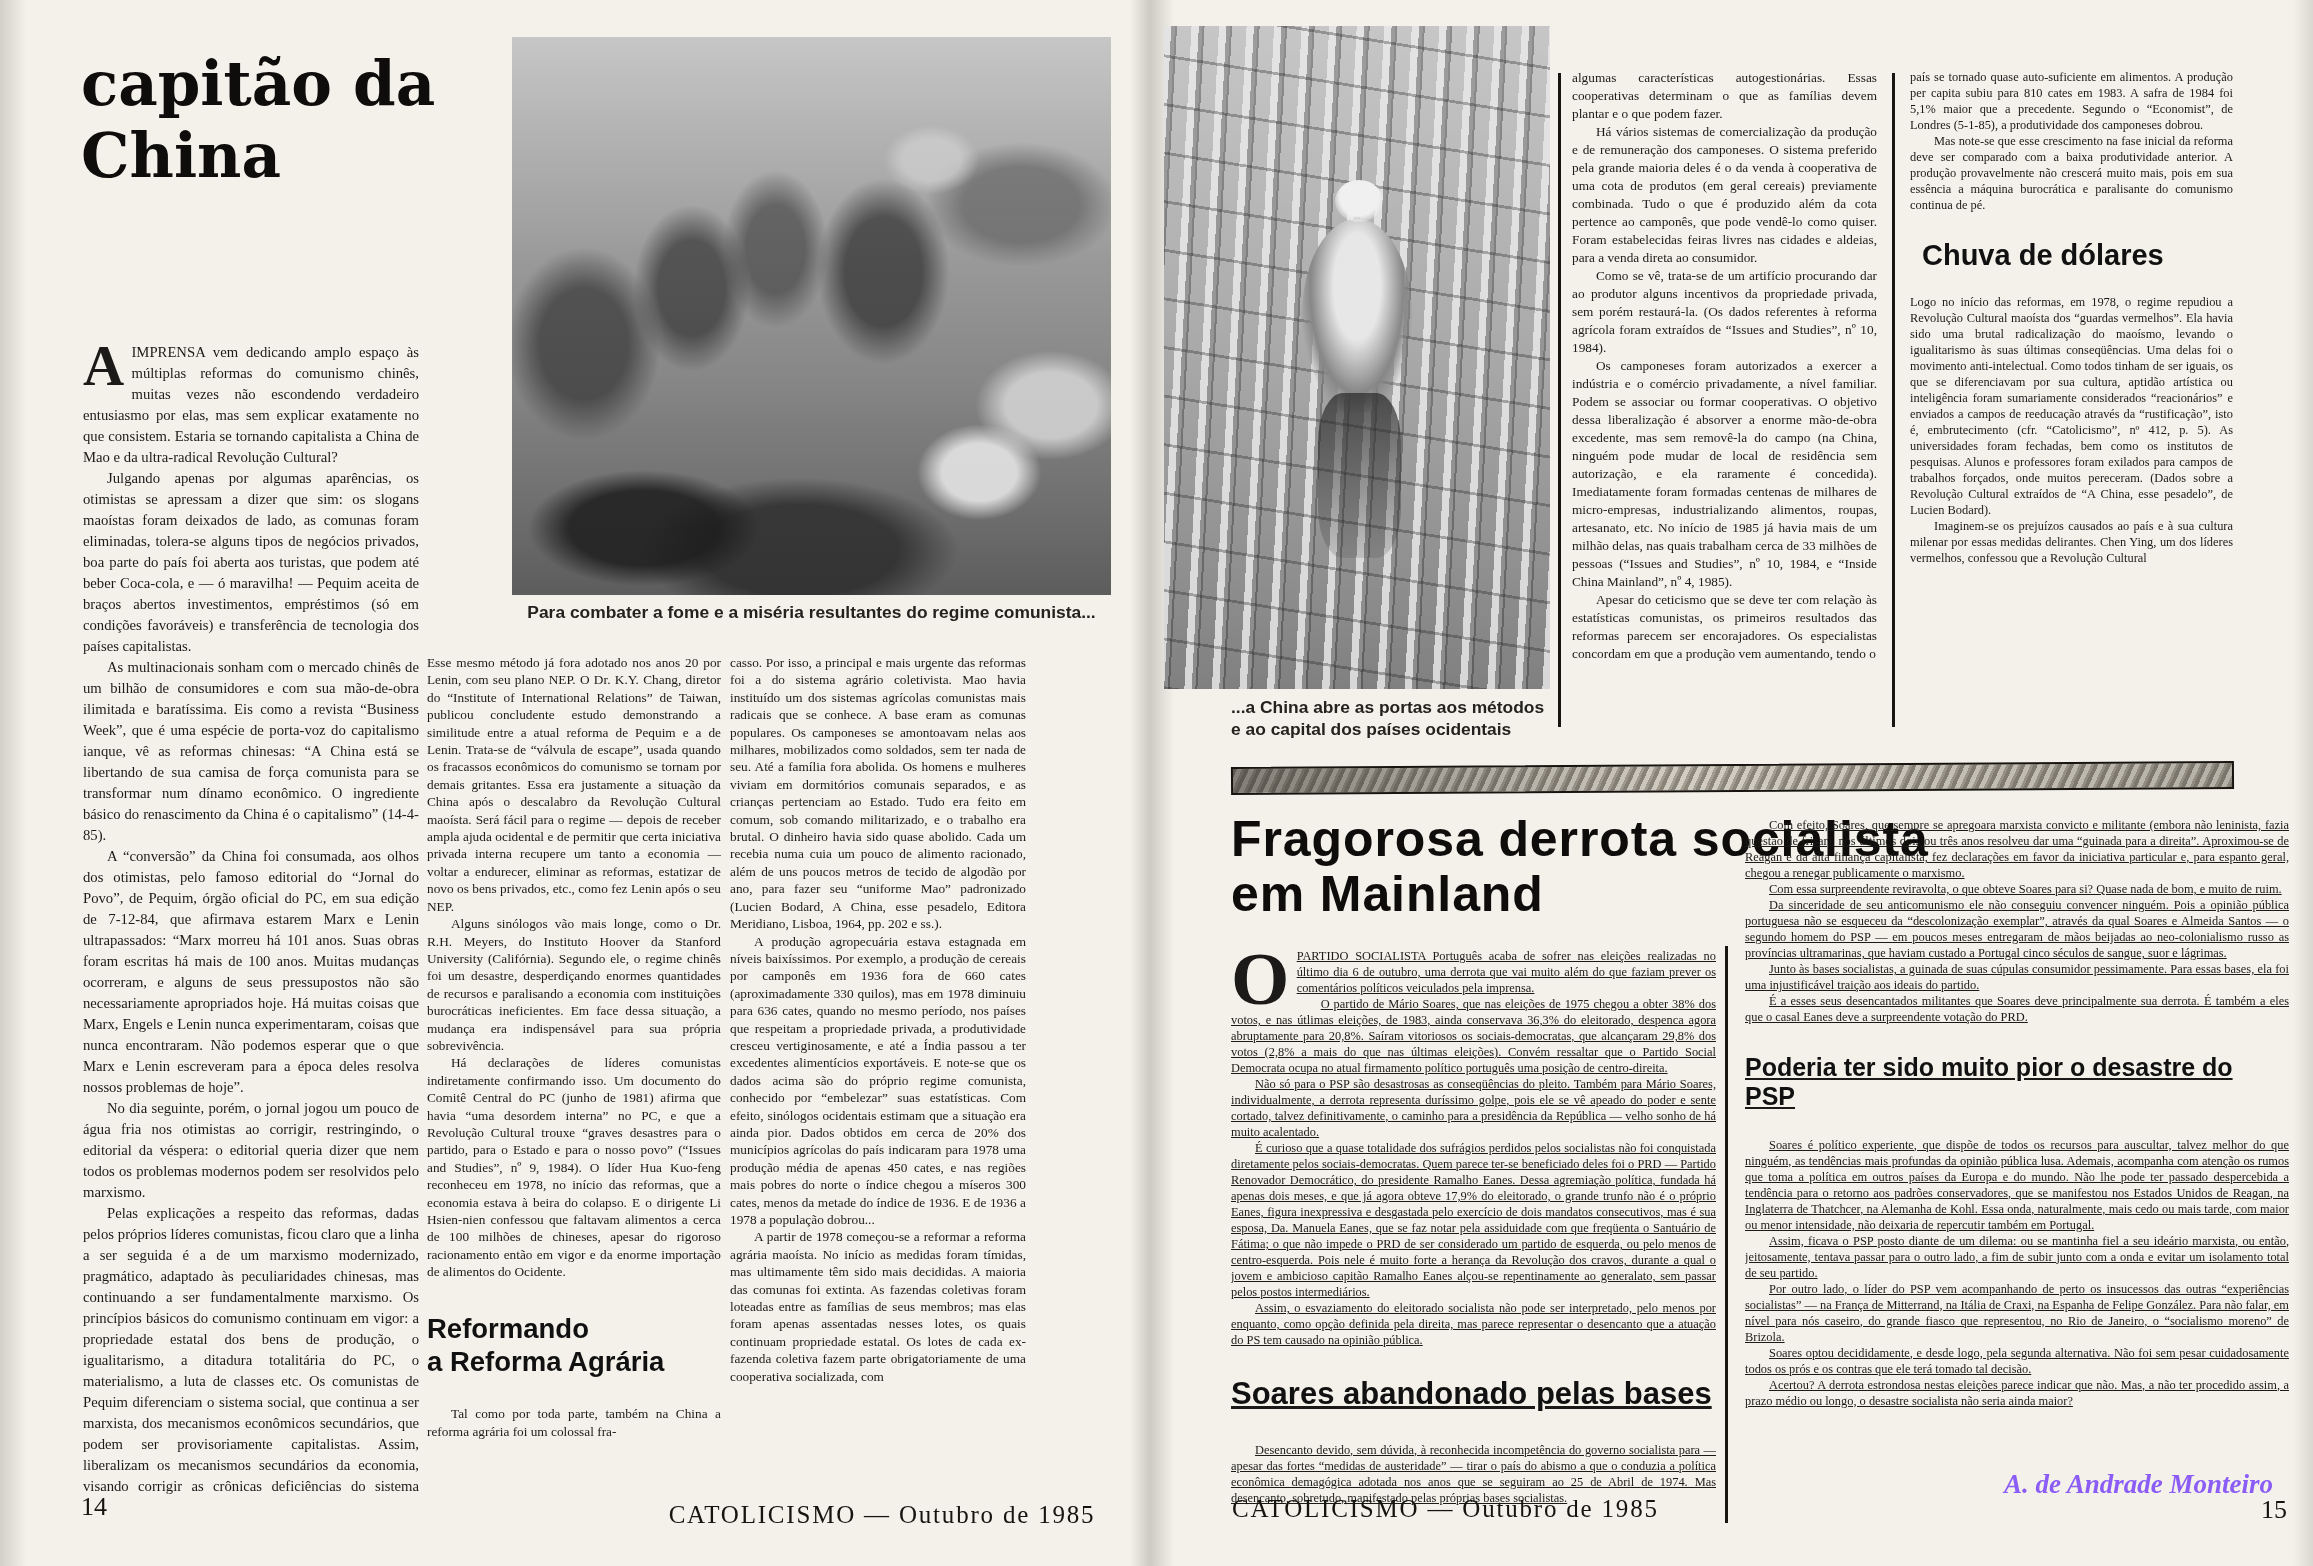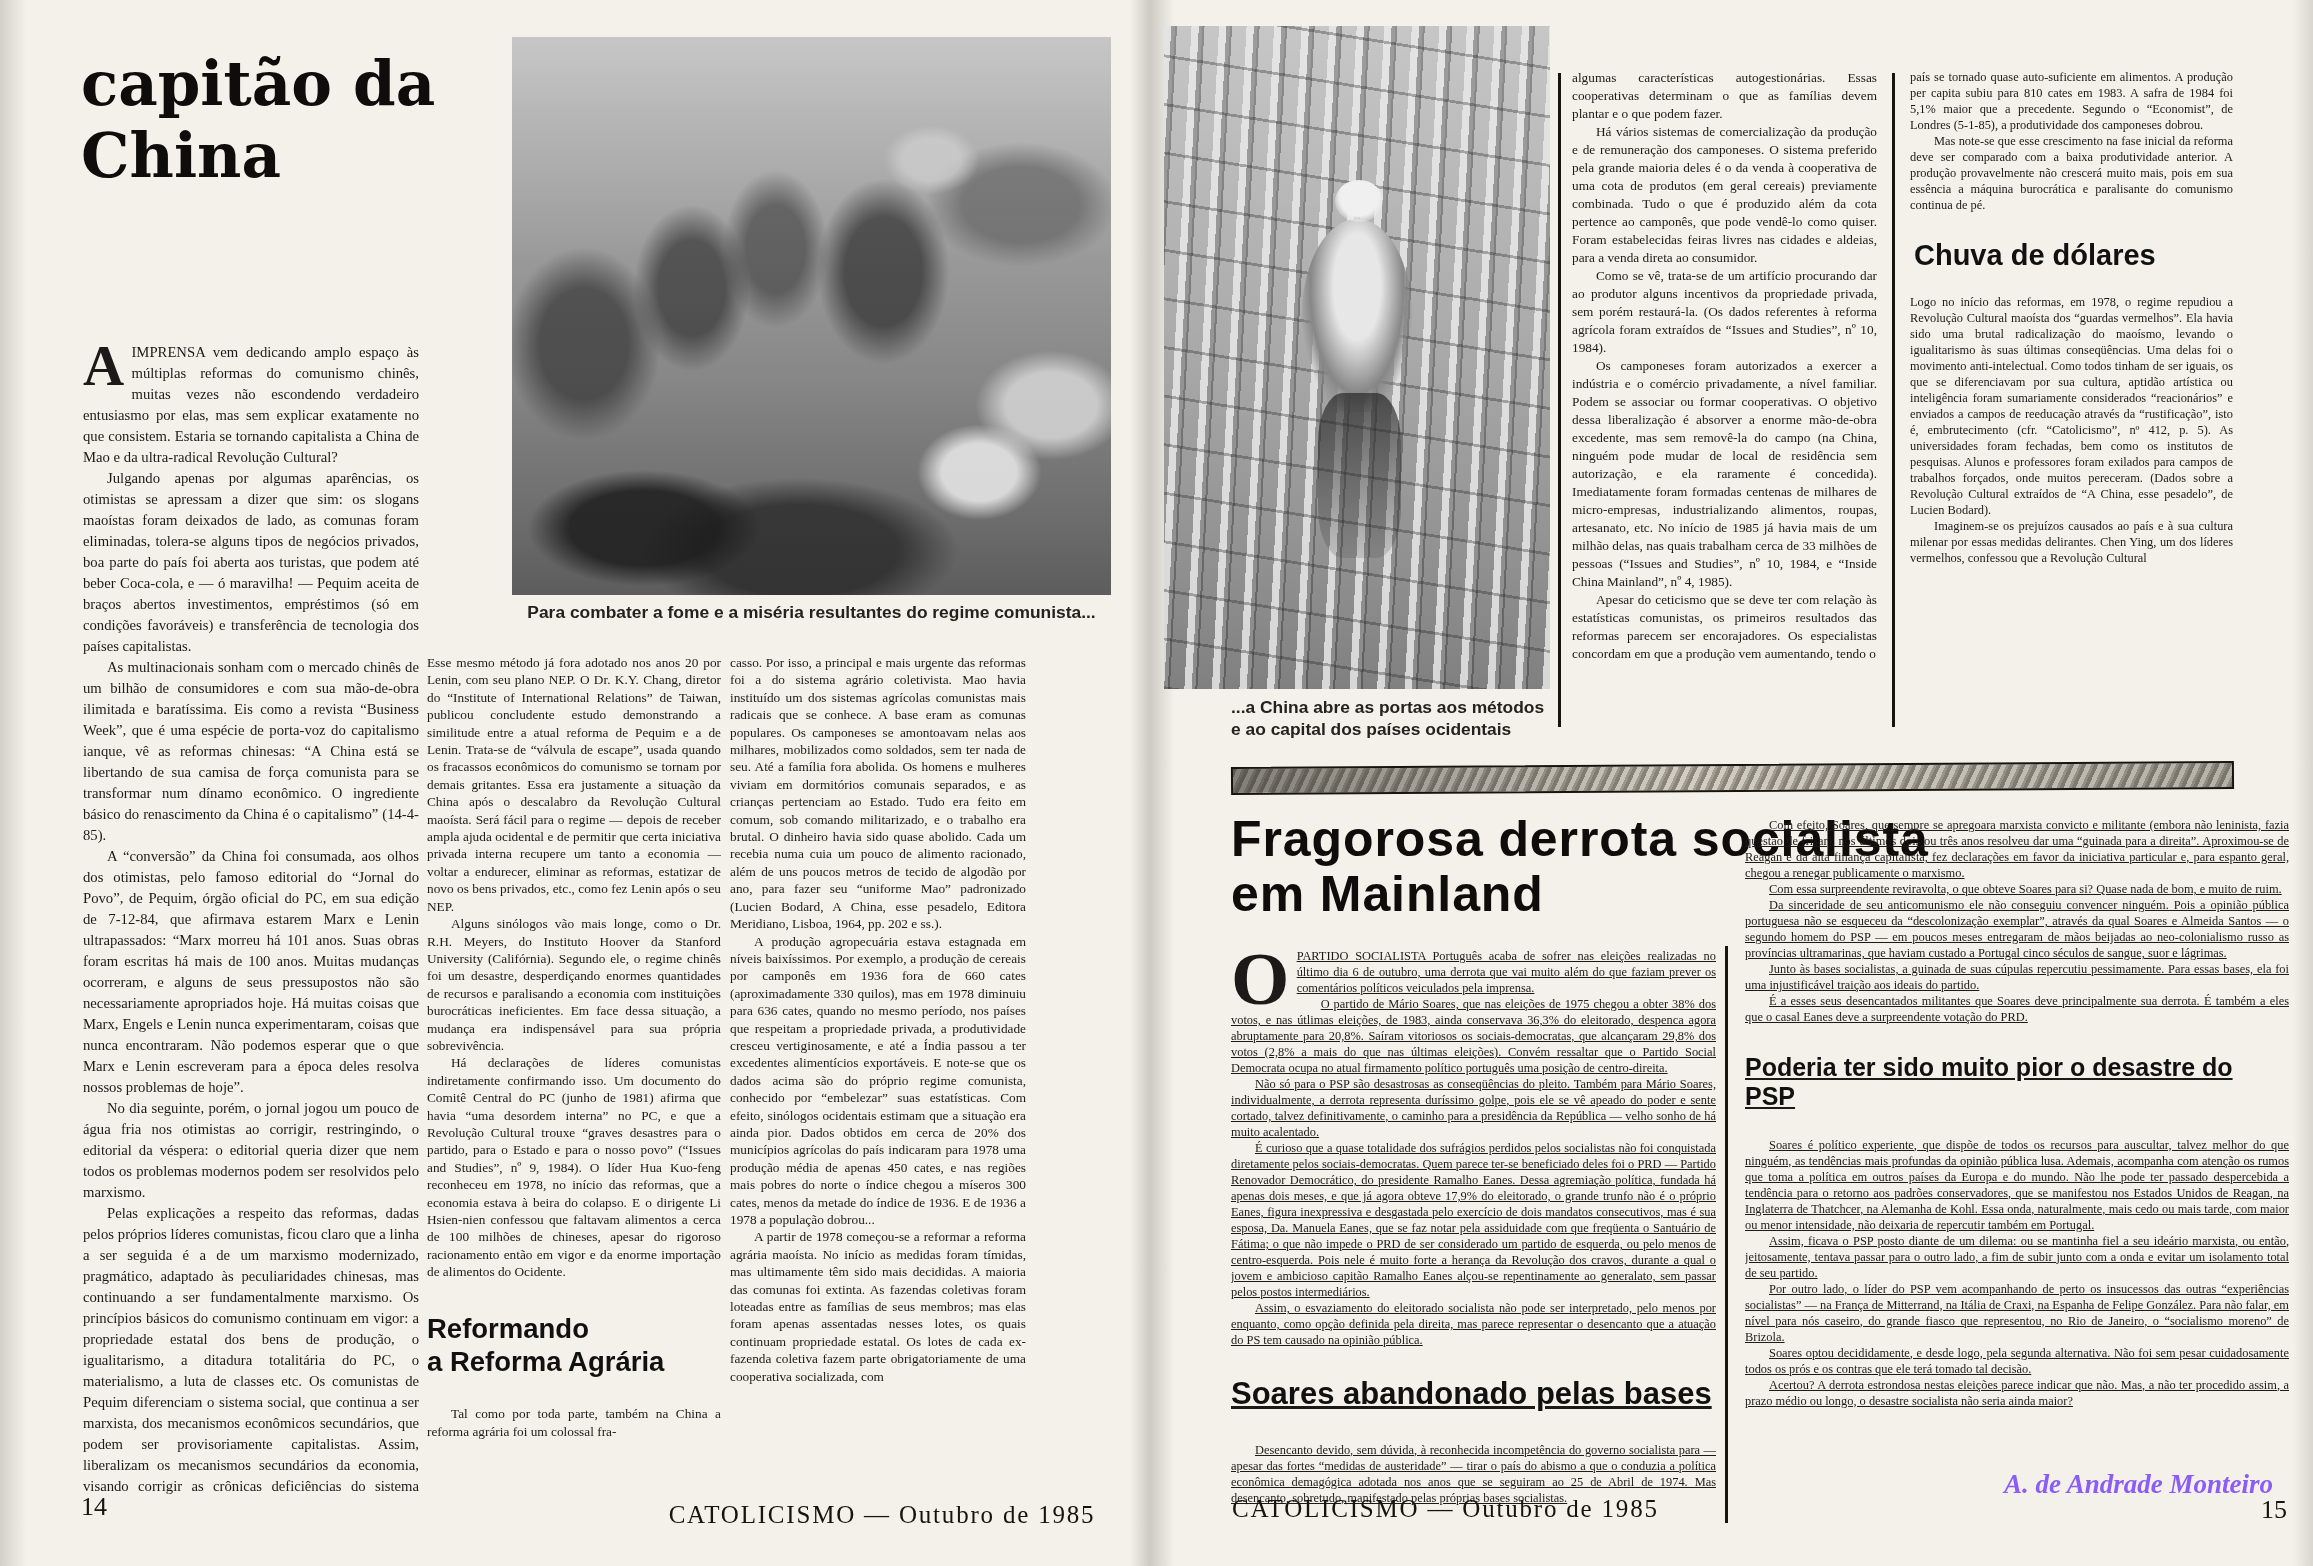--- a/index.html
+++ b/index.html
@@ -116,21 +116,21 @@
     <p class="first">algumas características autogestionárias. Essas cooperativas determinam o que as famílias devem plantar e o que podem fazer.</p>
     <p>Há vários sistemas de comercialização da produção e de remuneração dos camponeses. O sistema preferido pela grande maioria deles é o da venda à cooperativa de uma cota de produtos (em geral cereais) previamente combinada. Tudo o que é produzido além da cota pertence ao camponês, que pode vendê-lo como quiser. Foram estabelecidas feiras livres nas cidades e aldeias, para a venda direta ao consumidor.</p>
     <p>Como se vê, trata-se de um artifício procurando dar ao produtor alguns incentivos da propriedade privada, sem porém restaurá-la. (Os dados referentes à reforma agrícola foram extraídos de “Issues and Studies”, nº 10, 1984).</p>
     <p>Os camponeses foram autorizados a exercer a indústria e o comércio privadamente, a nível familiar. Podem se associar ou formar cooperativas. O objetivo dessa liberalização é absorver a enorme mão-de-obra excedente, mas sem removê-la do campo (na China, ninguém pode mudar de local de residência sem autorização, e ela raramente é concedida). Imediatamente foram formadas centenas de milhares de micro-empresas, industrializando alimentos, roupas, artesanato, etc. No início de 1985 já havia mais de um milhão delas, nas quais trabalham cerca de 33 milhões de pessoas (“Issues and Studies”, nº 10, 1984, e “Inside China Mainland”, nº 4, 1985).</p>
     <p>Apesar do ceticismo que se deve ter com relação às estatísticas comunistas, os primeiros resultados das reformas parecem ser encorajadores. Os especialistas concordam em que a produção vem aumentando, tendo o</p>
   </div>
 
   <div class="col chinaB" style="left:1910px;top:69px;width:323px;height:659px;">
     <p class="first">país se tornado quase auto-suficiente em alimentos. A produção per capita subiu para 810 cates em 1983. A safra de 1984 foi 5,1% maior que a precedente. Segundo o “Economist”, de Londres (5-1-85), a produtividade dos camponeses dobrou.</p>
     <p>Mas note-se que esse crescimento na fase inicial da reforma deve ser comparado com a baixa produtividade anterior. A produção provavelmente não crescerá muito mais, pois em sua essência a máquina burocrática e paralisante do comunismo continua de pé.</p>
-    <div class="subhead" style="font-size:29px;line-height:33px;margin:26px 0 22px 4px;">Chuva de dólares</div>
+    <div class="subhead" style="font-size:29px;line-height:33px;margin:26px 0 22px 12px;">Chuva de dólares</div>
     <p class="first">Logo no início das reformas, em 1978, o regime repudiou a Revolução Cultural maoísta dos “guardas vermelhos”. Ela havia sido uma brutal radicalização do maoísmo, levando o igualitarismo às suas últimas conseqüências. Uma delas foi o movimento anti-intelectual. Como todos tinham de ser iguais, os que se diferenciavam por sua cultura, aptidão artística ou inteligência foram sumariamente considerados “reacionários” e enviados a campos de reeducação através da “rustificação”, isto é, embrutecimento (cfr. “Catolicismo”, nº 412, p. 5). As universidades foram fechadas, bem como os institutos de pesquisas. Alunos e professores foram exilados para campos de trabalhos forçados, onde muitos pereceram. (Dados sobre a Revolução Cultural extraídos de “A China, esse pesadelo”, de Lucien Bodard).</p>
     <p>Imaginem-se os prejuízos causados ao país e à sua cultura milenar por essas medidas delirantes. Chen Ying, um dos líderes vermelhos, confessou que a Revolução Cultural</p>
   </div>
 
   <div class="hatchbar" style="left:1231px;top:764px;width:999px;height:24px;transform:rotate(-0.35deg);"></div>
 
   <div class="abs headline" style="left:1231px;top:812px;width:964px;">
     <div>Fragorosa derrota socialista</div>
     <div>em Mainland</div>
   </div>
@@ -146,21 +146,21 @@
     <p>É curioso que a quase totalidade dos sufrágios perdidos pelos socialistas não foi conquistada diretamente pelos sociais-democratas. Quem parece ter-se beneficiado deles foi o PRD — Partido Renovador Democrático, do presidente Ramalho Eanes. Dessa agremiação política, fundada há apenas dois meses, e que já agora obteve 17,9% do eleitorado, o grande trunfo não é o próprio Eanes, figura inexpressiva e desgastada pelo exercício de dois mandatos consecutivos, mas é sua esposa, Da. Manuela Eanes, que se faz notar pela assiduidade com que freqüenta o Santuário de Fátima; o que não impede o PRD de ser considerado um partido de esquerda, ou pelo menos de centro-esquerda. Pois nele é muito forte a herança da Revolução dos cravos, durante a qual o jovem e ambicioso capitão Ramalho Eanes alçou-se repentinamente ao generalato, sem passar pelos postos intermediários.</p>
     <p>Assim, o esvaziamento do eleitorado socialista não pode ser interpretado, pelo menos por enquanto, como opção definida pela direita, mas parece representar o desencanto que a atuação do PS tem causado na opinião pública.</p>
     <div class="subhead" style="font-size:31px;line-height:35px;margin:27.5px 0 31px 0;">Soares abandonado pelas bases</div>
     <p>Desencanto devido, sem dúvida, à reconhecida incompetência do governo socialista para — apesar das fortes “medidas de austeridade” — tirar o país do abismo a que o conduzia a política econômica demagógica adotada nos anos que se seguiram ao 25 de Abril de 1974. Mas desencanto, sobretudo, manifestado pelas próprias bases socialistas.</p>
   </div>
 
   <div class="col pt" style="left:1745px;top:817px;width:544px;height:650px;">
     <p>Com efeito, Soares, que sempre se apregoara marxista convicto e militante (embora não leninista, fazia questão de frisar), nos últimos dois ou três anos resolveu dar uma “guinada para a direita”. Aproximou-se de Reagan e da alta finança capitalista, fez declarações em favor da iniciativa particular e, para espanto geral, chegou a renegar publicamente o marxismo.</p>
     <p>Com essa surpreendente reviravolta, o que obteve Soares para si? Quase nada de bom, e muito de ruim.</p>
     <p>Da sinceridade de seu anticomunismo ele não conseguiu convencer ninguém. Pois a opinião pública portuguesa não se esqueceu da “descolonização exemplar”, através da qual Soares e Almeida Santos — o segundo homem do PSP — em poucos meses entregaram de mãos beijadas ao neo-colonialismo russo as províncias ultramarinas, que haviam custado a Portugal cinco séculos de sangue, suor e lágrimas.</p>
-    <p>Junto às bases socialistas, a guinada de suas cúpulas repercutiu pessimamente. Para essas bases, ela foi uma injustificável traição aos ideais do partido.</p>
+    <p>Junto às bases socialistas, a guinada de suas cúpulas consumidor pessimamente. Para essas bases, ela foi uma injustificável traição aos ideais do partido.</p>
     <p>É a esses seus desencantados militantes que Soares deve principalmente sua derrota. É também a eles que o casal Eanes deve a surpreendente votação do PRD.</p>
     <div class="subhead" style="font-size:25px;line-height:29px;margin:27.5px 0 26px 0;">Poderia ter sido muito pior o desastre do PSP</div>
     <p>Soares é político experiente, que dispõe de todos os recursos para auscultar, talvez melhor do que ninguém, as tendências mais profundas da opinião pública lusa. Ademais, acompanha com atenção os rumos que toma a política em outros países da Europa e do mundo. Não lhe pode ter passado despercebida a tendência para o retorno aos padrões conservadores, que se manifestou nos Estados Unidos de Reagan, na Inglaterra de Thatchcer, na Alemanha de Kohl. Essa onda, naturalmente, mais cedo ou mais tarde, com maior ou menor intensidade, não deixaria de repercutir também em Portugal.</p>
     <p>Assim, ficava o PSP posto diante de um dilema: ou se mantinha fiel a seu ideário marxista, ou então, jeitosamente, tentava passar para o outro lado, a fim de subir junto com a onda e evitar um isolamento total de seu partido.</p>
     <p>Por outro lado, o líder do PSP vem acompanhando de perto os insucessos das outras “experiências socialistas” — na França de Mitterrand, na Itália de Craxi, na Espanha de Felipe González. Para não falar, em nível para nós caseiro, do grande fiasco que representou, no Rio de Janeiro, o “socialismo moreno” de Brizola.</p>
     <p>Soares optou decididamente, e desde logo, pela segunda alternativa. Não foi sem pesar cuidadosamente todos os prós e os contras que ele terá tomado tal decisão.</p>
     <p>Acertou? A derrota estrondosa nestas eleições parece indicar que não. Mas, a não ter procedido assim, a prazo médio ou longo, o desastre socialista não seria ainda maior?</p>
   </div>
 
   <div class="abs signature" style="left:1745px;top:1469px;width:528px;">A. de Andrade Monteiro</div>

